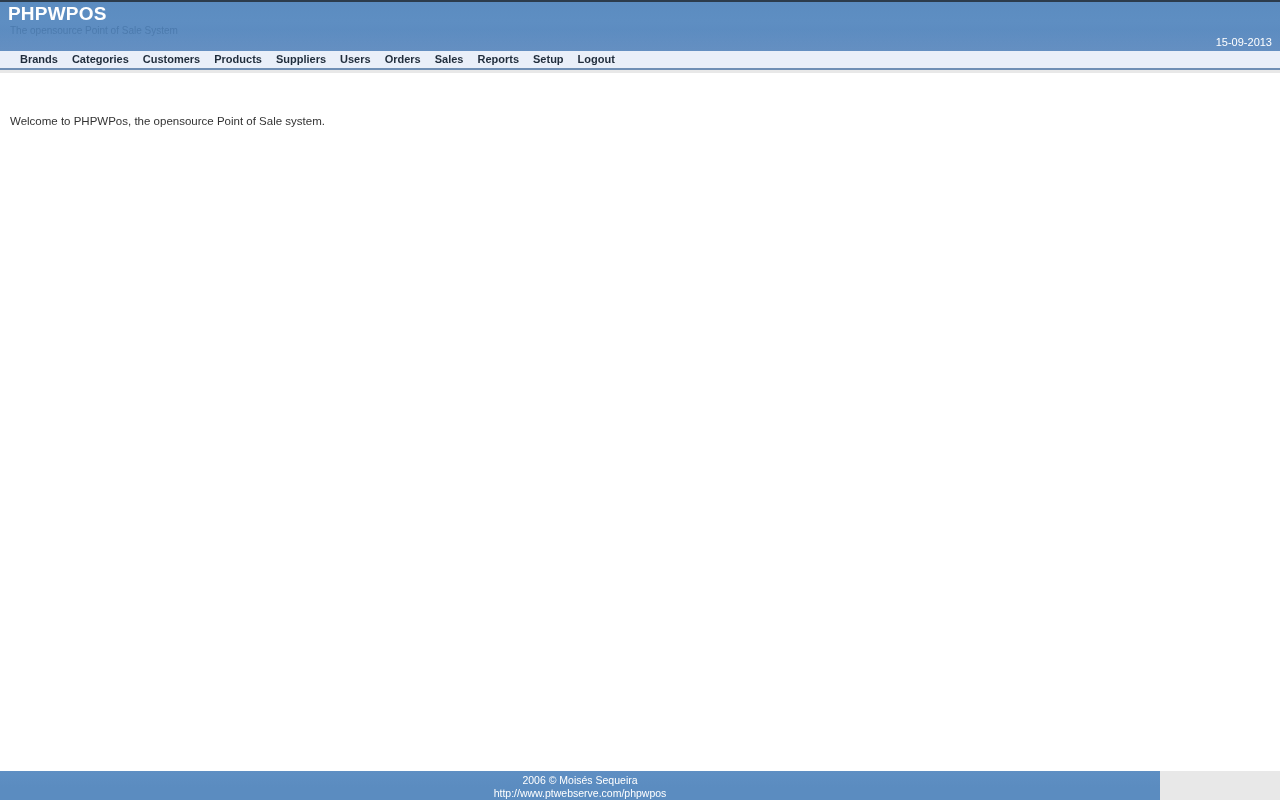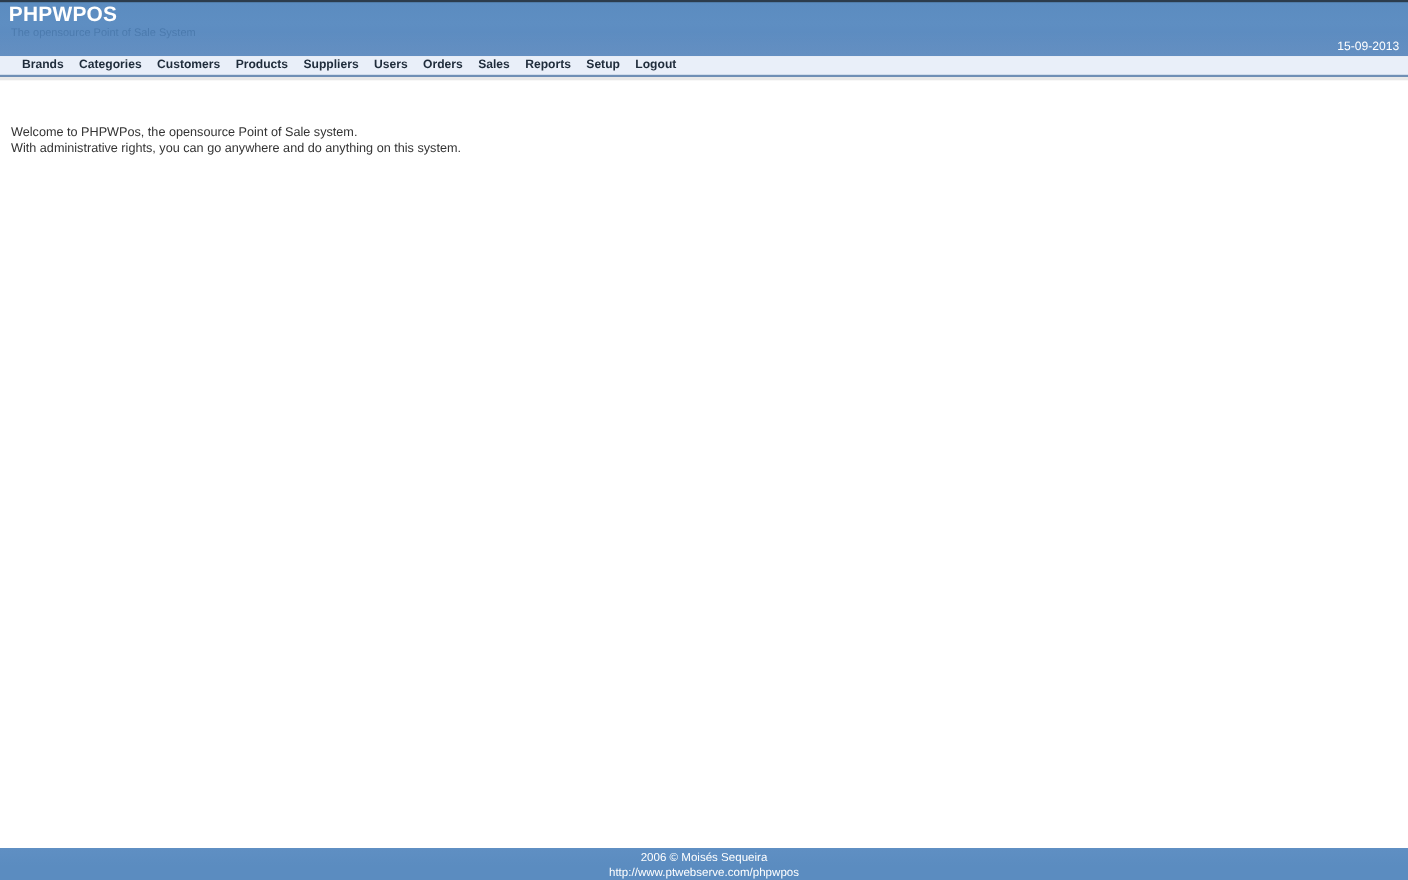--- a/index.html
+++ b/index.html
@@ -122,21 +122,21 @@
     color: #333333;
     margin: 0;
     white-space: nowrap;
   }
 
   
   #page-footer {
     position: absolute;
     left: 0;
     top: 771px;
-    width: 1280px;
+    width: 1160px;
     height: 29px;
     background: #5b8cc0;
     background-image: linear-gradient(to bottom, #5f8fc3 0%, #5b8cc0 55%, #5b8cc0 100%);
     text-align: center;
     box-sizing: border-box;
     overflow: hidden;
   }
   #footer-copyright {
     margin: 0;
     padding-top: 3px;
@@ -163,20 +163,19 @@
   <div id="header-date">15-09-2013</div>
 </div>
 
 <nav id="main-nav">
   <a class="nav-item" href="#">Brands</a><a class="nav-item" href="#">Categories</a><a class="nav-item" href="#">Customers</a><a class="nav-item" href="#">Products</a><a class="nav-item" href="#">Suppliers</a><a class="nav-item" href="#">Users</a><a class="nav-item" href="#">Orders</a><a class="nav-item" href="#">Sales</a><a class="nav-item" href="#">Reports</a><a class="nav-item" href="#">Setup</a><a class="nav-item" href="#">Logout</a>
 </nav>
 
 <main id="content">
   <div id="welcome-block">
     <p class="welcome-line">Welcome to PHPWPos, the opensource Point of Sale system.</p>
-    <p class="welcome-line">With administrative rights, you can go anywhere and do anything on this system.</p>
   </div>
 </main>
 
 <footer id="page-footer">
   <div id="footer-copyright">2006 © Moisés Sequeira</div>
   <a id="footer-url" href="#">http://www.ptwebserve.com/phpwpos</a>
 </footer>
 
 </body></html>

